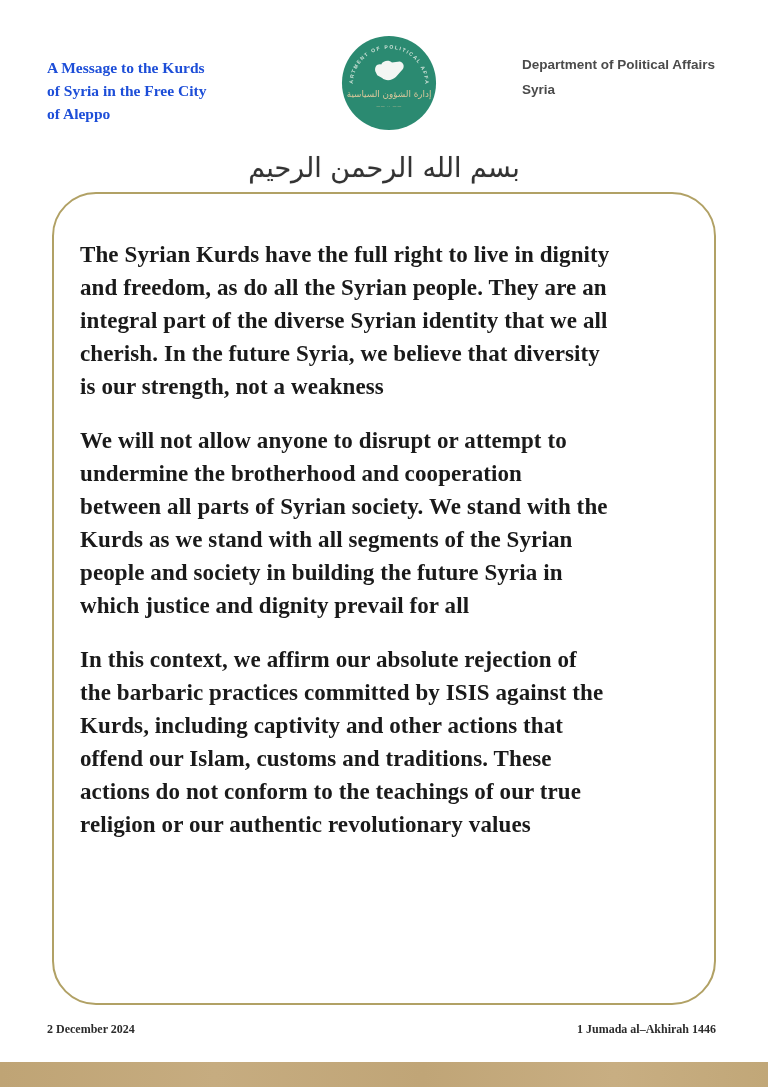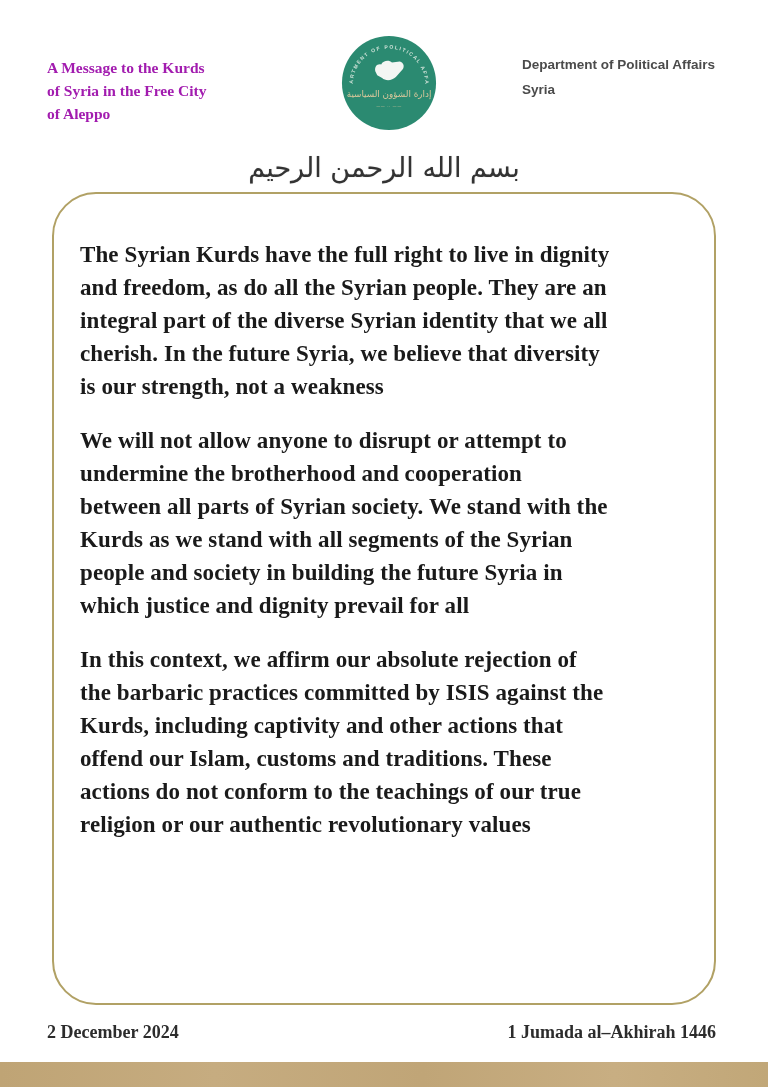--- a/index.html
+++ b/index.html
@@ -14,21 +14,21 @@
   .page{
     position:relative;
     width:768px;height:1087px;
     background:#ffffff;
     overflow:hidden;
     font-family:"Liberation Serif",serif;
   }
   
   .header-left{
     position:absolute;left:47px;top:56px;width:200px;
-    font-weight:bold;font-size:15.5px;line-height:23px;color:#a21caf;
+    font-weight:bold;font-size:15.5px;line-height:23px;color:#1d4ed8;
     white-space:pre-line;
     font-family:"Liberation Serif",serif;
   }
   .header-left::before{
     content:"";position:absolute;left:-8px;top:-12px;width:230px;height:100px;
     background-image:radial-gradient(#bdbdbd 0.8px,transparent 1.1px);
     background-size:7px 7px;opacity:.28;z-index:-1;
   }
   .logo{position:absolute;left:340px;top:34px;width:98px;height:98px;}
   .logo svg{width:100%;height:100%;display:block;}
@@ -60,21 +60,21 @@
   .letter-box p{
     font-family:"Liberation Serif",serif;
     font-weight:bold;font-size:23px;line-height:33px;color:var(--text-dark);
     white-space:pre-line;margin-bottom:21px;letter-spacing:.1px;
   }
   
   .footer{
     position:absolute;left:47px;right:52px;top:1022px;
     display:flex;justify-content:space-between;align-items:baseline;
     font-family:"Liberation Serif",serif;font-weight:bold;
-    font-size:18px;color:#2c2c2c;
+    font-size:12px;color:#2c2c2c;
   }
   .band{
     position:absolute;left:0;bottom:0;width:768px;height:25px;
     background:linear-gradient(90deg,#bfa475 0%,#c6ac80 28%,#c0a577 55%,#c8ae82 80%,#c1a778 100%);
   }
 </style>
 </head>
 <body>
 
 <div class="page">

